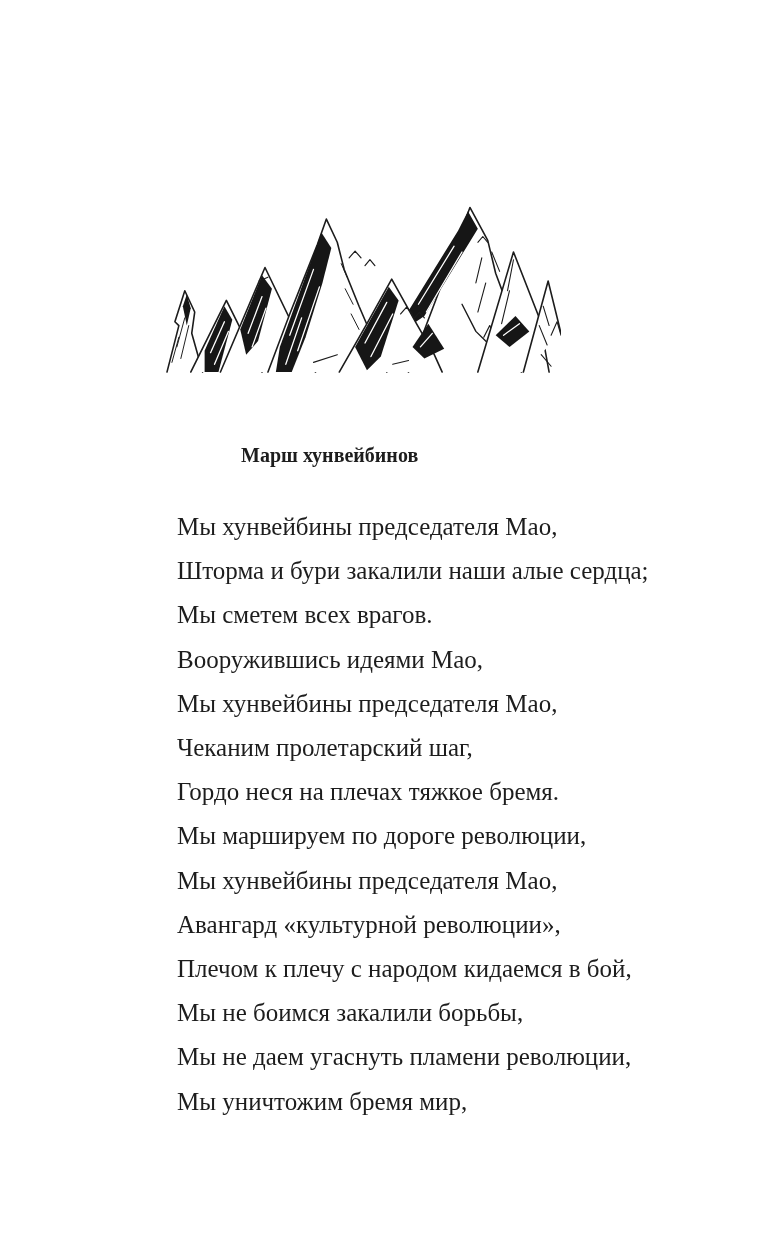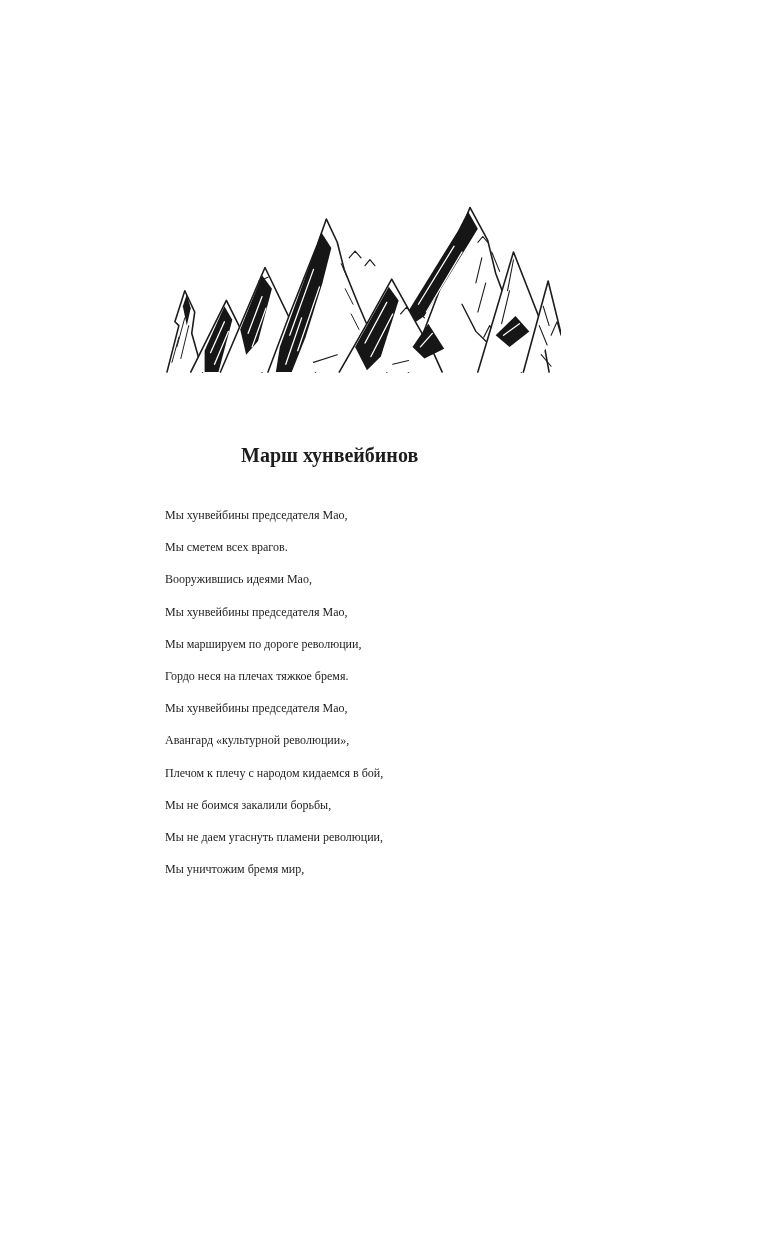--- a/index.html
+++ b/index.html
@@ -39,22 +39,22 @@
     line-height: 24px;
     white-space: nowrap;
   }
   .poem {
     position: absolute;
     left: 165px;
     top: 499px;
     width: 460px;
   }
   .poem-line {
-    margin: 0;
-    font-size: 12px;
+    margin: 12px;
+    font-size: 25px;
     line-height: 32.2px;
     white-space: nowrap;
   }
 </style>
 </head>
 <body>
 
 <div class="page">
 
   <figure class="illustration">
@@ -145,25 +145,27 @@
             <path d="M230 180 L246 176"></path>
         </g>
       </g>
     </svg>
   </figure>
 
   <h1 class="poem-title">Марш хунвейбинов</h1>
 
   <div class="poem">
       <p class="poem-line">Мы хунвейбины председателя Мао,</p>
+      <p class="poem-line">Шторма и бури закалили наши алые сердца;</p>
       <p class="poem-line">Мы сметем всех врагов.</p>
       <p class="poem-line">Вооружившись идеями Мао,</p>
       <p class="poem-line">Мы хунвейбины председателя Мао,</p>
+      <p class="poem-line">Чеканим пролетарский шаг,</p>
+      <p class="poem-line">Гордо неся на плечах тяжкое бремя.</p>
       <p class="poem-line">Мы маршируем по дороге революции,</p>
-      <p class="poem-line">Гордо неся на плечах тяжкое бремя.</p>
       <p class="poem-line">Мы хунвейбины председателя Мао,</p>
       <p class="poem-line">Авангард «культурной революции»,</p>
       <p class="poem-line">Плечом к плечу с народом кидаемся в бой,</p>
       <p class="poem-line">Мы не боимся закалили борьбы,</p>
       <p class="poem-line">Мы не даем угаснуть пламени революции,</p>
       <p class="poem-line">Мы уничтожим бремя мир,</p>
     </div>
 
 </div>
 

